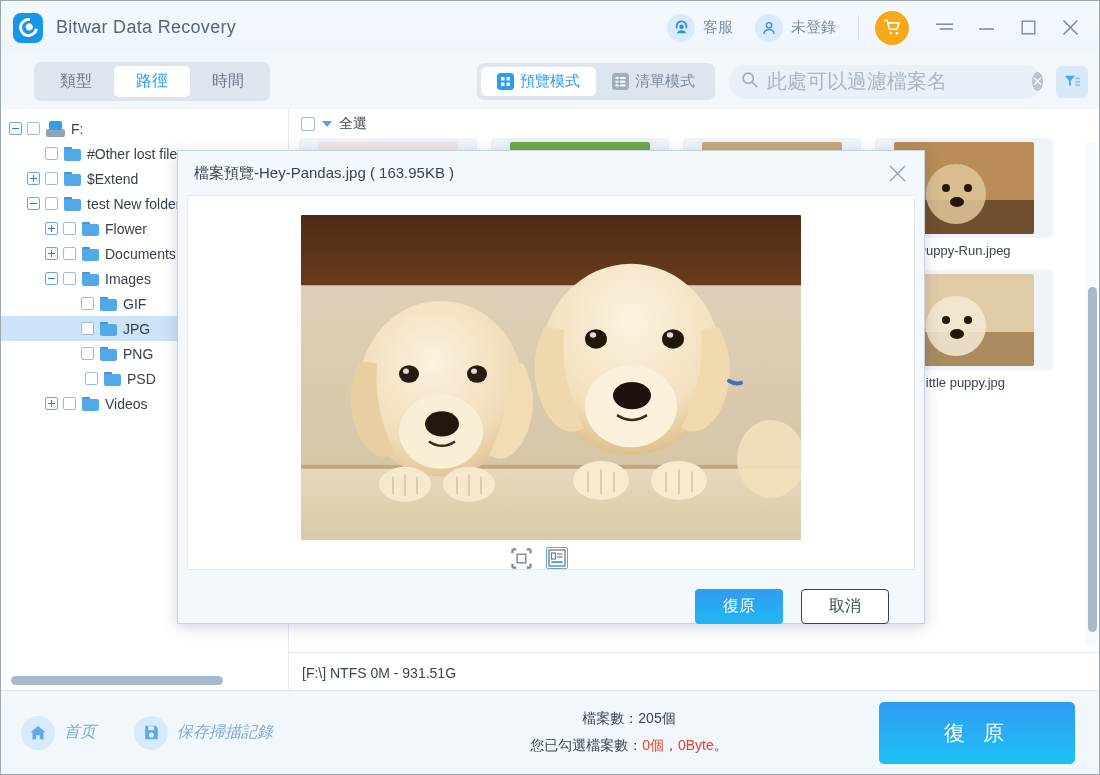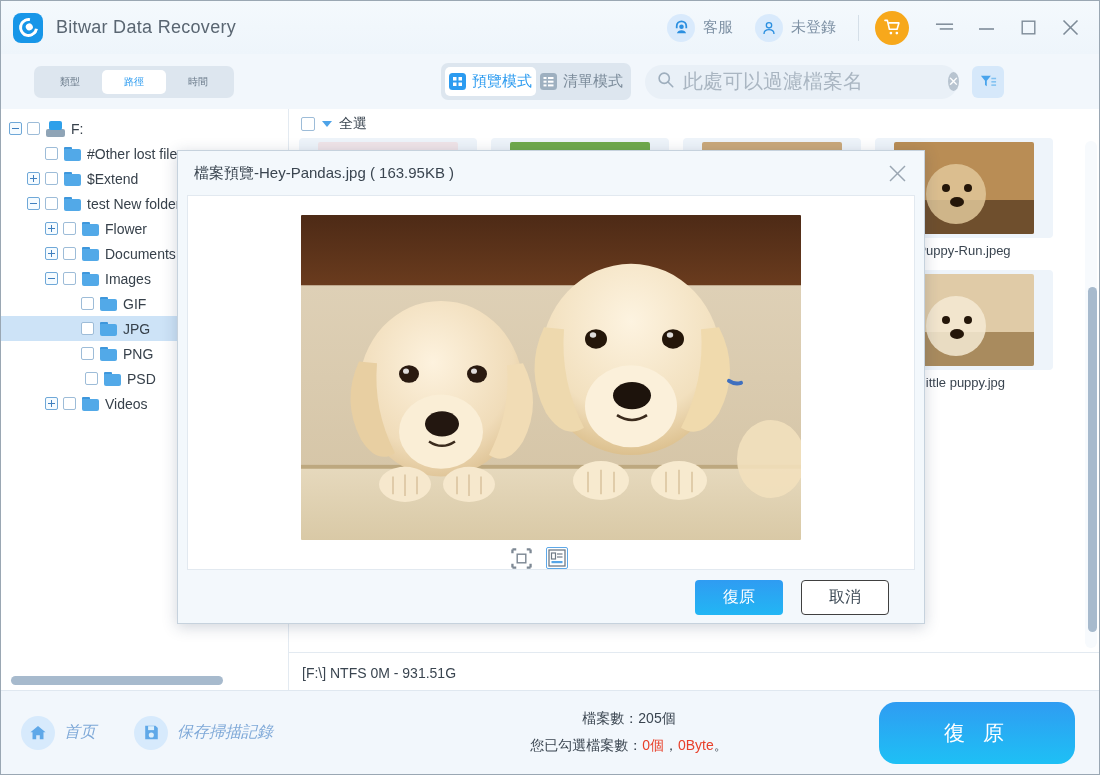--- a/index.html
+++ b/index.html
@@ -62,31 +62,31 @@
   .tabrow {
     position:absolute; left:0; top:53px; width:1098px; height:55px;
     background:#f2f7fc;
     display:flex; align-items:center;
   }
   .segmented {
     margin-left: 33px; background:#dde6ef; border-radius: 7px; padding: 4px;
     display:flex; align-items:center;
   }
   .seg {
-    padding: 5px 22px; font-size: 10px; color:#6b7b8b; border-radius: 5px;
+    padding: 5px 22px; font-size: 16px; color:#6b7b8b; border-radius: 5px;
     cursor: pointer; white-space: nowrap;
   }
   .seg.active { background:#ffffff; color:#2b9bf0; font-weight: 500; }
 
   .viewmodes {
     margin-left: 207px; background:#dde6ef; border-radius: 7px; padding: 4px;
     display:flex; align-items:center;
   }
   .vm {
-    padding: 5px 4px; font-size: 15px; color:#7b8b9a; border-radius: 5px;
+    padding: 5px 16px; font-size: 15px; color:#7b8b9a; border-radius: 5px;
     cursor: pointer; display:flex; align-items:center; gap:6px; white-space:nowrap;
   }
   .vm.active { background:#ffffff; color:#2b9bf0; }
   .vm-ico { width:17px; height:17px; border-radius:3px; display:inline-block; }
 
   .searchbox {
     margin-left: 14px; width: 313px; height: 34px; border-radius: 17px;
     background:#e9f0f7; display:flex; align-items:center; padding: 0 12px;
   }
   .search-input {
@@ -234,21 +234,21 @@
   }
   .flabel { font-size:16px; color:#7fa9d8;font-style:italic; }
   .fstats {
     margin-left:auto; margin-right:0; text-align:center; width: 420px;
     display:flex; flex-direction:column; gap:9px;
   }
   .fstat-line { font-size:14px; color:#3a4550; }
   .red { color:#e8402a; }
   .recover-btn {
     margin-left: 40px; margin-right: 24px;
-    width:196px; height:62px; border-radius:17px;
+    width:196px; height:62px; border-radius:5px;
     background: linear-gradient(180deg,#2f9cf2 0%,#1ec0f5 100%);
     color:#fff; font-size:21px; letter-spacing:6px;
     display:flex; align-items:center; justify-content:center; cursor:pointer;
     border:none; font-family:"Liberation Sans", sans-serif;
   }
 
   
   .modal {
     position:absolute; left:176px; top:149px; width:748px; height:474px;
     background:#f3f8fc; border:1px solid #c6d2dd;
@@ -273,21 +273,21 @@
   }
   .prev-tools {
     margin-top: 7px; display:flex; align-items:center; gap: 14px;
     align-self:flex-start; margin-left: 323px;
   }
   .ptool { cursor:pointer; display:flex; align-items:center; justify-content:center;}
   .ptool.active {
     border:1px solid #5ea8e8; border-radius:2px; padding:1px;
   }
   .modal-foot {
-    height:54px; display:flex; align-items:center; justify-content:flex-end;
+    height:54px; display:flex; align-items:flex-end; justify-content:flex-end;
     padding-right: 35px; gap: 18px;
   }
   .btn-primary {
     width:88px; height:35px; border-radius:4px; border:none;
     background: linear-gradient(180deg,#2f9cf2 0%,#22b6f4 100%);
     color:#fff; font-size:16px; cursor:pointer;
     font-family:"Liberation Sans", sans-serif;
   }
   .btn-ghost {
     width:88px; height:35px; border-radius:4px; border:1px solid #404040;

